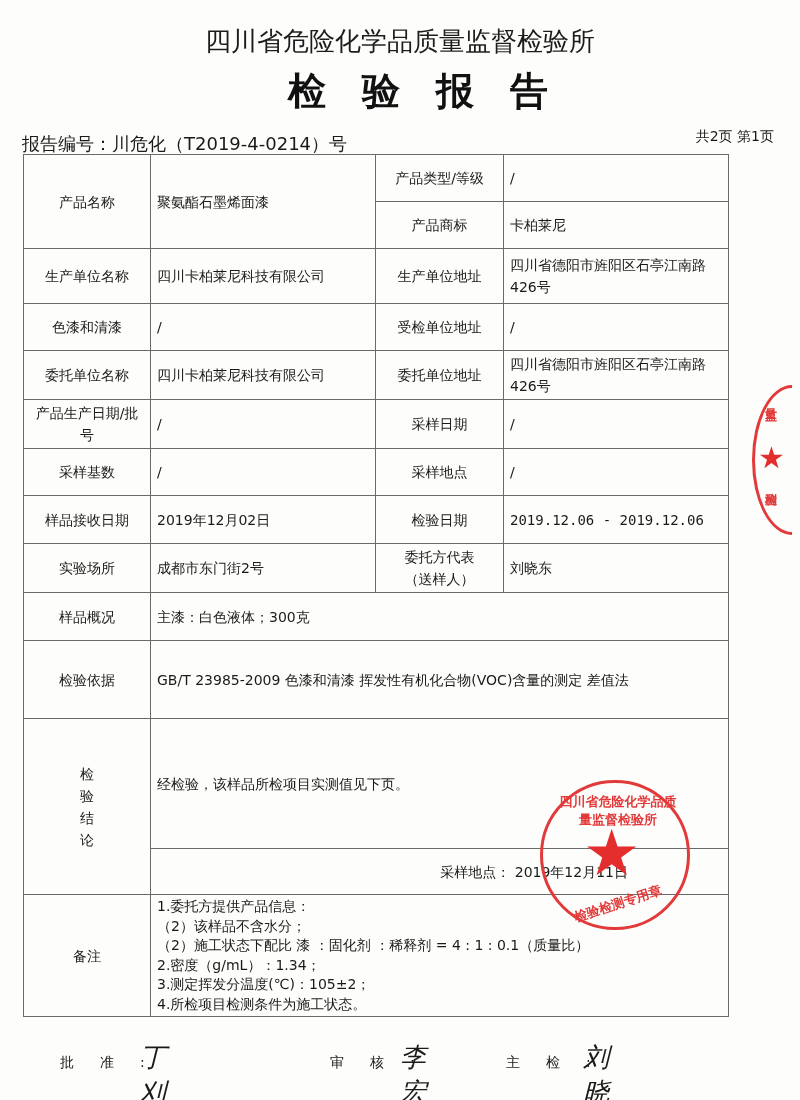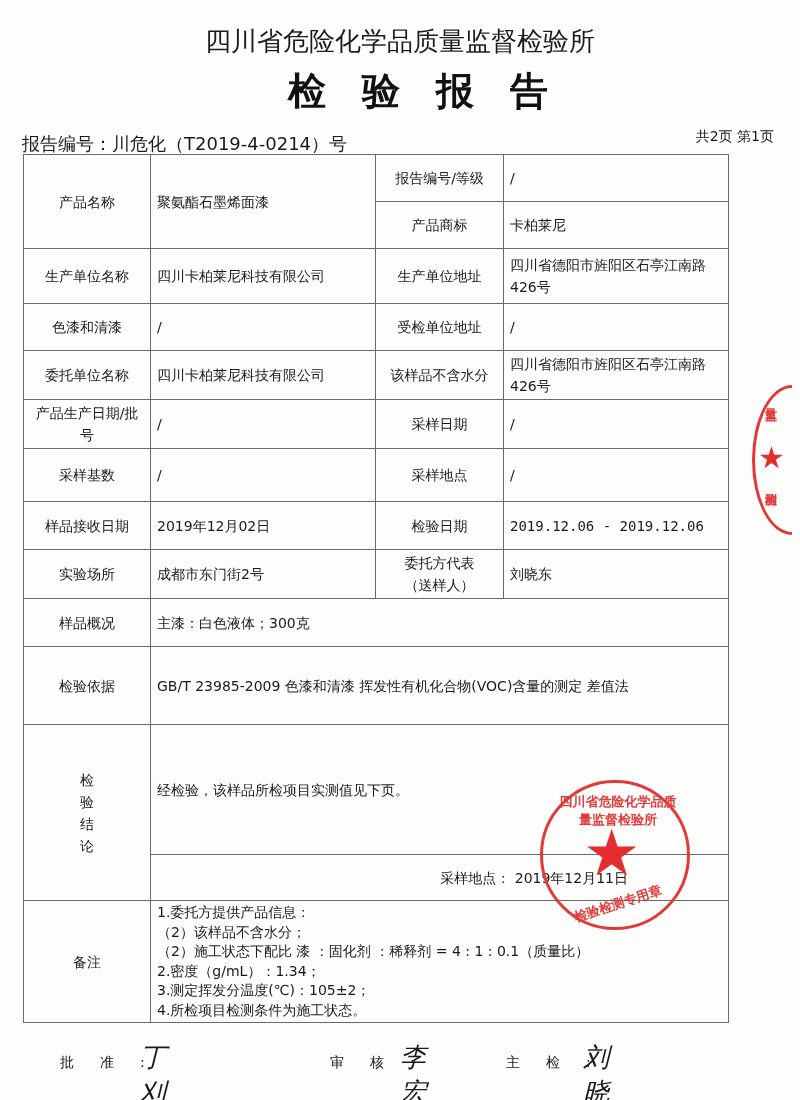--- a/index.html
+++ b/index.html
@@ -70,21 +70,21 @@
   <colgroup>
     <col style="width:127px">
       <col style="width:225px">
       <col style="width:128px">
       <col style="width:225px">
   </colgroup>
   <tbody>
       <tr style="height:47px">
     <td class="lbl" rowspan="2">产品名称</td>
     <td class="val" rowspan="2">聚氨酯石墨烯面漆</td>
-    <td class="lbl"><span>报告编号/等级</span></td>
+    <td class="lbl"><span>产品类型/等级</span></td>
     <td class="val">/</td>
   </tr>
   <tr style="height:47px">
     <td class="lbl">产品商标</td>
     <td class="val">卡柏莱尼</td>
   </tr>
   <tr style="height:55px">
     <td class="lbl">生产单位名称</td>
     <td class="val">四川卡柏莱尼科技有限公司</td>
     <td class="lbl">生产单位地址</td>
@@ -92,30 +92,30 @@
   </tr>
   <tr style="height:47px">
     <td class="lbl">色漆和清漆</td>
     <td class="val">/</td>
     <td class="lbl">受检单位地址</td>
     <td class="val">/</td>
   </tr>
   <tr style="height:47px">
     <td class="lbl">委托单位名称</td>
     <td class="val">四川卡柏莱尼科技有限公司</td>
-    <td class="lbl">该样品不含水分</td>
+    <td class="lbl">委托单位地址</td>
     <td class="val">四川省德阳市旌阳区石亭江南路426号</td>
   </tr>
   <tr style="height:47px">
     <td class="lbl">产品生产日期/批号</td>
     <td class="val">/</td>
     <td class="lbl">采样日期</td>
     <td class="val">/</td>
   </tr>
-  <tr style="height:53px">
+  <tr style="height:47px">
     <td class="lbl">采样基数</td>
     <td class="val">/</td>
     <td class="lbl">采样地点</td>
     <td class="val">/</td>
   </tr>
   <tr style="height:48px">
     <td class="lbl">样品接收日期</td>
     <td class="val">2019年12月02日</td>
     <td class="lbl">检验日期</td>
     <td class="val mono">2019.12.06 - 2019.12.06</td>

